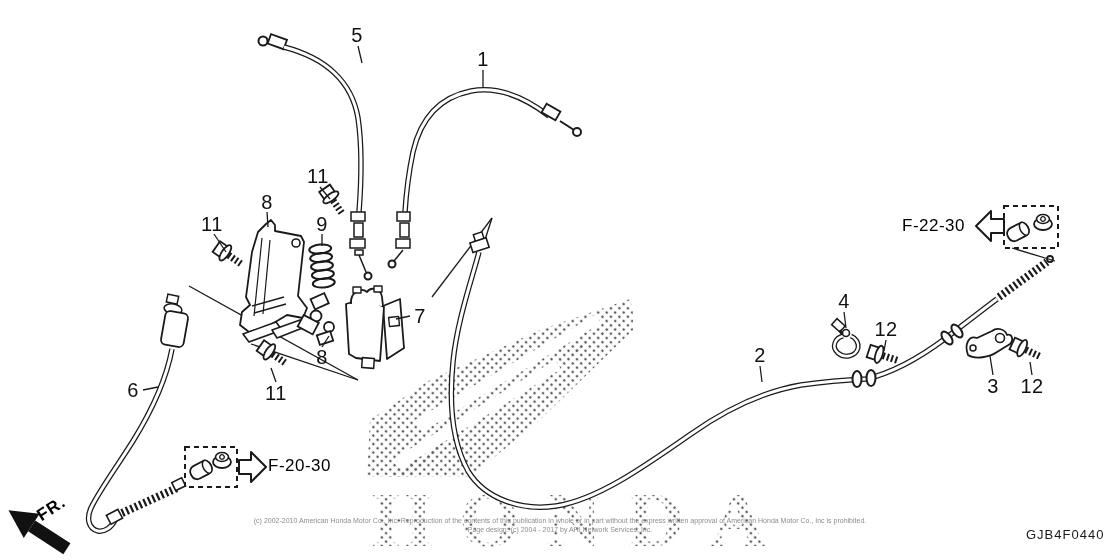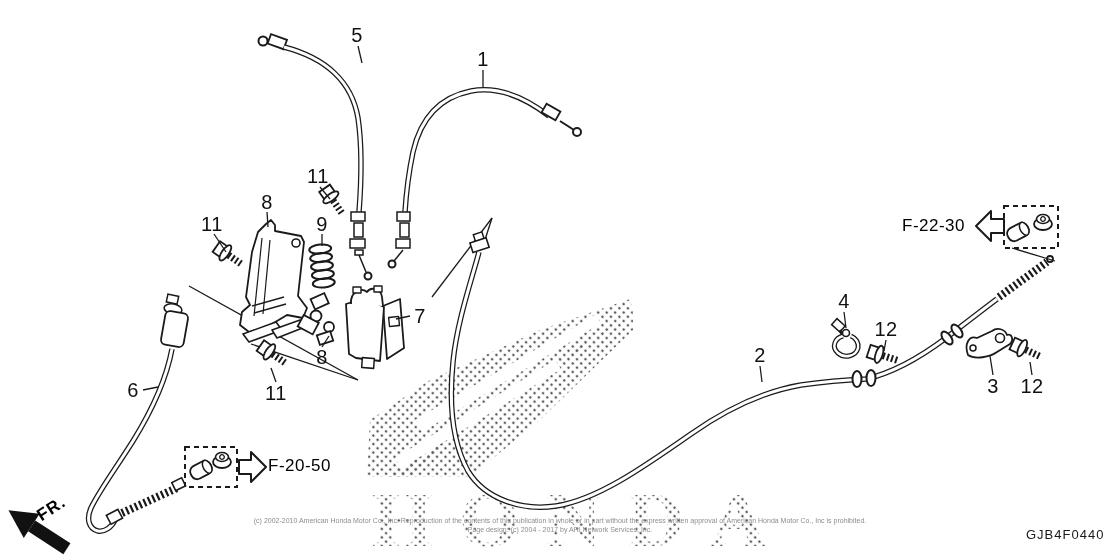--- a/index.html
+++ b/index.html
@@ -253,21 +253,21 @@
 <div class="callout" style="left:322px;top:357px">8</div>
 <div class="callout" style="left:276px;top:393px">11</div>
 <div class="callout" style="left:133px;top:390px">6</div>
 <div class="callout" style="left:760px;top:355px">2</div>
 <div class="callout" style="left:844px;top:301px">4</div>
 <div class="callout" style="left:886px;top:329px">12</div>
 <div class="callout" style="left:993px;top:386px">3</div>
 <div class="callout" style="left:1032px;top:386px">12</div>
 
 <div class="ref-label" style="left:902px;top:217px">F-22-30</div>
-<div class="ref-label" style="left:268px;top:457px">F-20-50</div>
+<div class="ref-label" style="left:268px;top:457px">F-20-30</div>
 
 <div class="fr-label">FR.</div>
 
 <div class="footer-copy">
   <div>(c) 2002-2010 American Honda Motor Co., Inc. Reproduction of the contents of this publication in whole or in part without the express written approval of American Honda Motor Co., Inc is prohibited.</div>
   <div>Page design: (c) 2004 - 2017 by ARI Network Services, Inc.</div>
 </div>
 <div class="diagram-code">GJB4F0440</div>
 
 </div>

